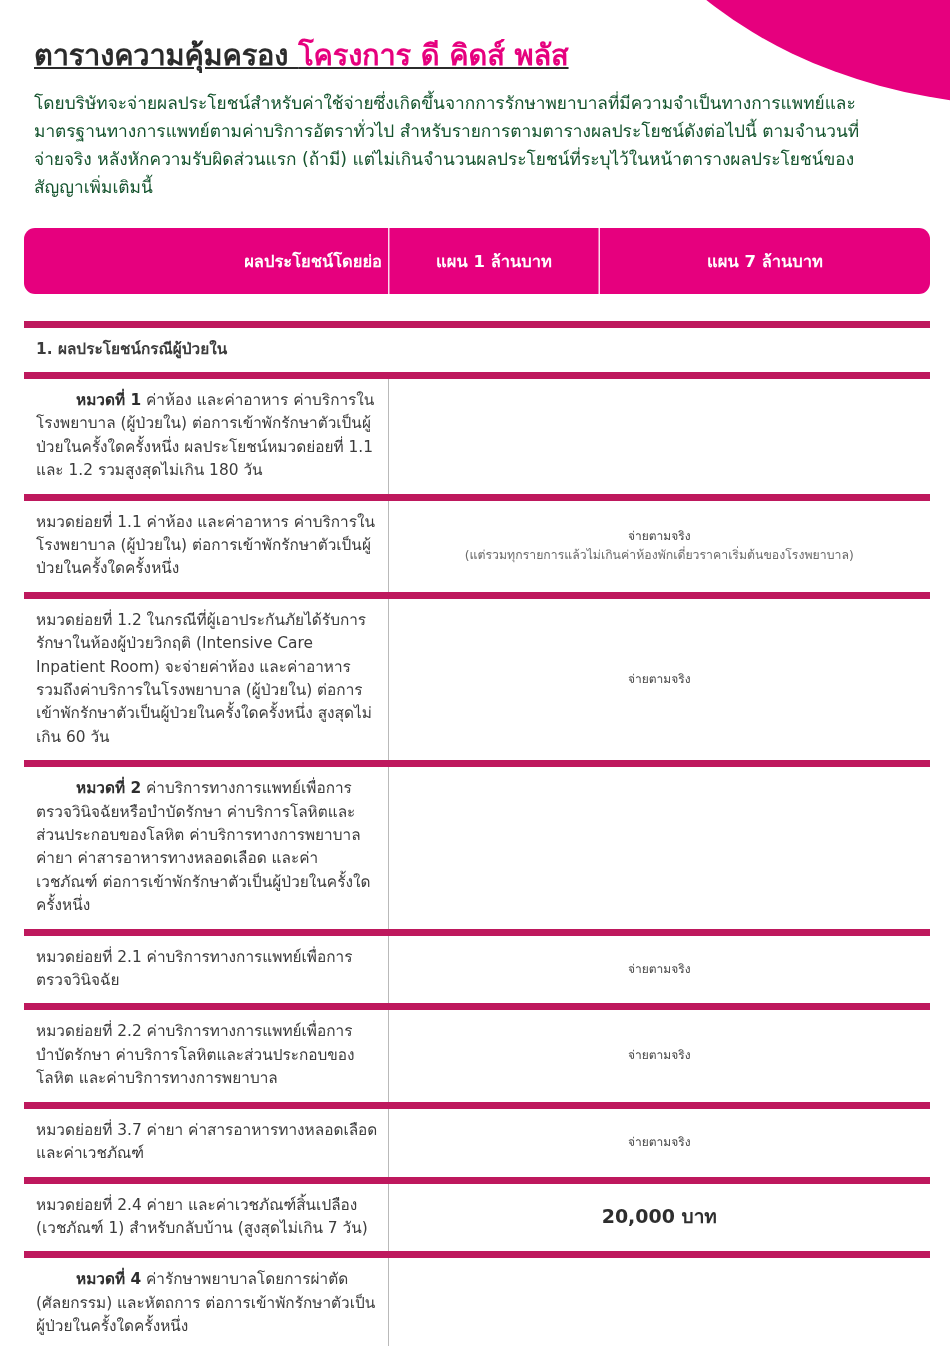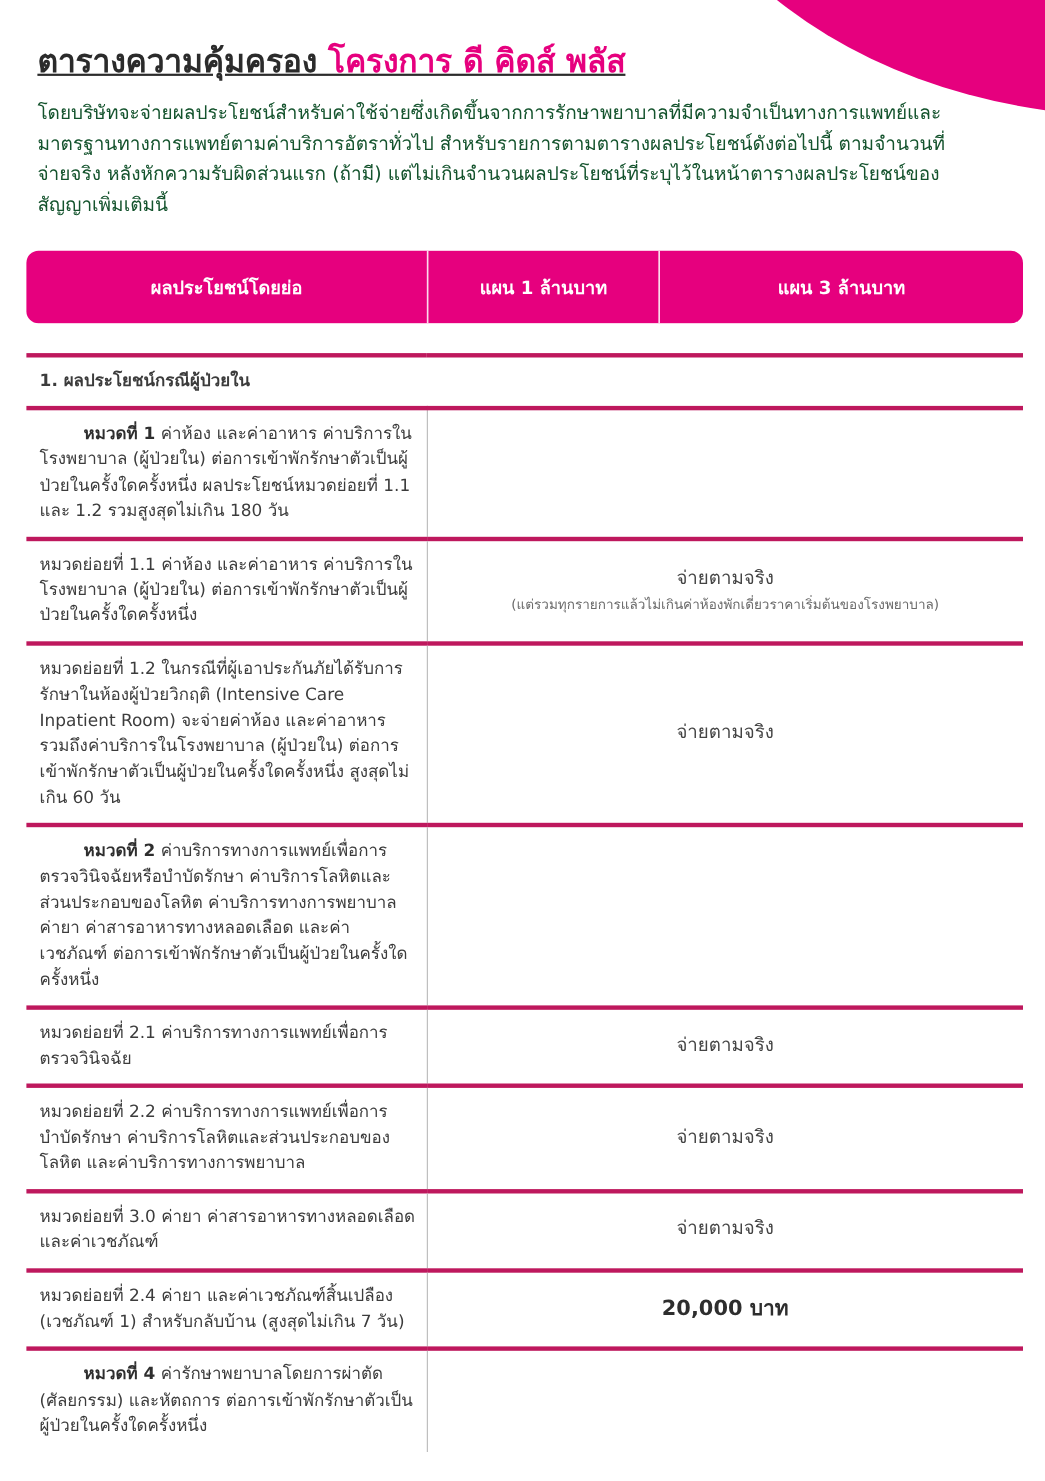--- a/index.html
+++ b/index.html
@@ -89,20 +89,21 @@
     font-size: 16.5px;
     font-weight: bold;
     text-align: center;
     padding: 20px 6px;
     border: none;
     vertical-align: middle;
   }
   .thead-row th.h-desc {
     border-top-left-radius: 11px;
     border-bottom-left-radius: 11px;
+    text-align: right;
   }
   .thead-row th.h-plan1 {
     box-shadow: inset 1.5px 0 0 rgba(255,255,255,0.85),
                 inset -1.5px 0 0 rgba(255,255,255,0.85);
   }
   .thead-row th.h-plan5 {
     border-top-right-radius: 11px;
     border-bottom-right-radius: 11px;
   }
 
@@ -120,21 +121,21 @@
     color: #e6007e;
     font-size: 17px;
     font-weight: bold;
     padding: 8px 10px 9px 12px;
     border: none;
     border-bottom: 1px solid #cfcfcf;
   }
 
   
   .benefit-table tbody td {
-    border-bottom: 4px solid #be185d;
+    border-bottom: 7px solid #be185d;
     vertical-align: middle;
     padding: 10px 10px 11px 12px;
     font-size: 15.4px;
     line-height: 1.52;
     color: #3c3c3c;
     background: #ffffff;
   }
   .benefit-table tbody td.desc-cell {
     border-right: 1px solid #b9b9b9;
   }
@@ -143,21 +144,21 @@
     color: #2e2e2e;
     margin-left: 40px;
   }
   .benefit-table tbody td.value-cell {
     text-align: center;
     padding: 10px 12px 11px 12px;
     border-right: none;
   }
   .value-main {
     display: block;
-    font-size: 17px;
+    font-size: 12px;
     color: #444444;
   }
   .value-main.strong {
     font-weight: bold;
     font-size: 19px;
     color: #2e2e2e;
   }
   .value-note {
     display: block;
     font-size: 12.3px;
@@ -192,21 +193,21 @@
   <table class="benefit-table">
     <colgroup>
       <col class="c-desc">
       <col class="c-plan1">
       <col class="c-plan5">
     </colgroup>
     <thead>
       <tr class="thead-row">
         <th class="h-desc">ผลประโยชน์โดยย่อ</th>
         <th class="h-plan1">แผน 1 ล้านบาท</th>
-        <th class="h-plan5">แผน 3 ล้านบาท</th>
+        <th class="h-plan5">แผน 7 ล้านบาท</th>
       </tr>
     </thead>
     <tbody id="table-body">
       <tr class="spacer-row">
         <td colspan="3"></td>
       </tr>
       <tr class="section-row">
         <td colspan="3">1. ผลประโยชน์กรณีผู้ป่วยใน</td>
       </tr>
 
@@ -237,21 +238,21 @@
             <span class="value-main">จ่ายตามจริง</span>
           </td>
         </tr>
         <tr>
           <td class="desc-cell"><span>หมวดย่อยที่ 2.2 ค่าบริการทางการแพทย์เพื่อการบำบัดรักษา ค่าบริการโลหิตและส่วนประกอบของโลหิต และค่าบริการทางการพยาบาล</span></td>
           <td class="value-cell" colspan="2">
             <span class="value-main">จ่ายตามจริง</span>
           </td>
         </tr>
         <tr>
-          <td class="desc-cell"><span>หมวดย่อยที่ 3.0 ค่ายา ค่าสารอาหารทางหลอดเลือด และค่าเวชภัณฑ์</span></td>
+          <td class="desc-cell"><span>หมวดย่อยที่ 3.7 ค่ายา ค่าสารอาหารทางหลอดเลือด และค่าเวชภัณฑ์</span></td>
           <td class="value-cell" colspan="2">
             <span class="value-main">จ่ายตามจริง</span>
           </td>
         </tr>
         <tr>
           <td class="desc-cell"><span>หมวดย่อยที่ 2.4 ค่ายา และค่าเวชภัณฑ์สิ้นเปลือง (เวชภัณฑ์ 1) สำหรับกลับบ้าน (สูงสุดไม่เกิน 7 วัน)</span></td>
           <td class="value-cell" colspan="2">
             <span class="value-main strong">20,000 บาท</span>
           </td>
         </tr>

